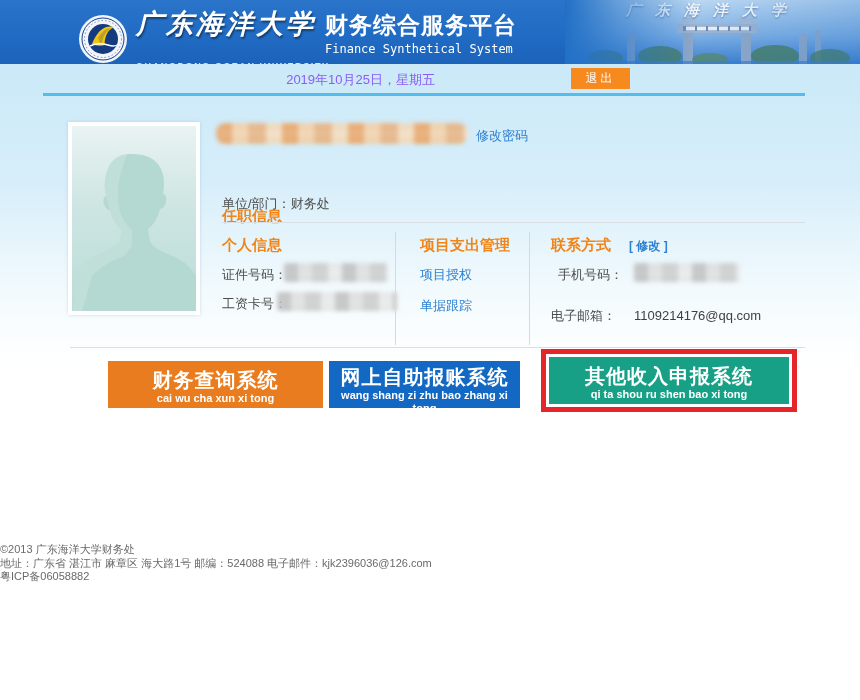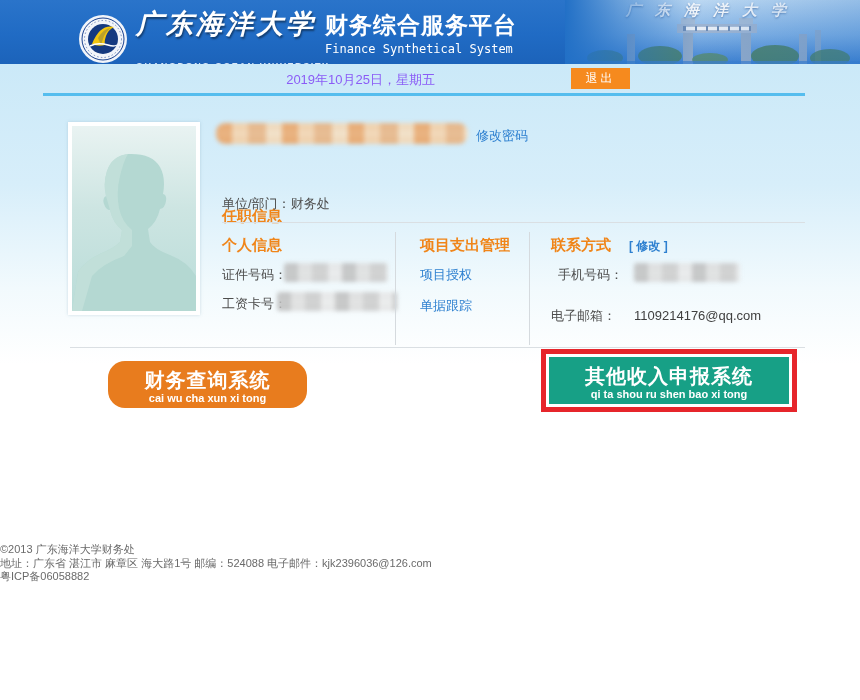--- a/index.html
+++ b/index.html
@@ -80,21 +80,21 @@
   .email-row { position:absolute; left:551px; top:307px; font-size:13px; color:#4d4d4d; }
   .email-value { margin-left:18px; color:#3f3f3f; }
 
   .hdiv2 { position:absolute; left:70px; top:347px; width:735px; height:1px; background:#dadfe3; }
 
   
   .sys-btn { position:absolute; height:47px; border:none; cursor:pointer; color:#fff; text-align:center;
     font-family:"Liberation Sans","DejaVu Sans",sans-serif; padding-top:4px; }
   .sys-title { font-size:20px; font-weight:bold; letter-spacing:1px; line-height:24px; }
   .sys-pinyin { font-size:11px; font-weight:bold; line-height:13px; }
-  .sys-1 { left:108px; top:361px; width:199px;border-radius:17px; }
+  .sys-1 { left:108px; top:361px; width:215px; }
   .sys-2 { left:329px; top:361px; width:191px; }
   .highlight-wrap { position:absolute; left:541px; top:349px; width:256px; height:63px;
     border:5px solid #e6252b; background:#fff; padding:3px; }
   .sys-3 { position:relative; left:0; top:0; width:100%; height:100%; }
 
   
   .footer { position:absolute; left:0; top:543px; width:860px; text-align:left; color:#6a6a6a;
     font-size:11px; line-height:13.5px; }
 </style>
 </head>
@@ -205,20 +205,24 @@
   <div class="phone-label">手机号码：</div>
   <div class="mosaic-gray phone-blur"></div>
   <div class="email-row"><span>电子邮箱：</span><span class="email-value">1109214176@qq.com</span></div>
 
   <div class="hdiv2"></div>
 
   <button class="sys-btn sys-1" style="background: rgb(232, 124, 30);">
     <div class="sys-title">财务查询系统</div>
     <div class="sys-pinyin">cai wu cha xun xi tong</div>
   </button>
+  <button class="sys-btn sys-2" style="background: rgb(18, 104, 195);">
+    <div class="sys-title">网上自助报账系统</div>
+    <div class="sys-pinyin">wang shang zi zhu bao zhang xi tong</div>
+  </button>
   <div class="highlight-wrap">
     <button class="sys-btn sys-3" style="background: rgb(23, 160, 134);">
       <div class="sys-title">其他收入申报系统</div>
       <div class="sys-pinyin">qi ta shou ru shen bao xi tong</div>
     </button>
   </div>
 
   <div class="footer">
     <div>©2013 广东海洋大学财务处</div>
     <div>地址：广东省 湛江市 麻章区 海大路1号 邮编：524088 电子邮件：kjk2396036@126.com</div>

